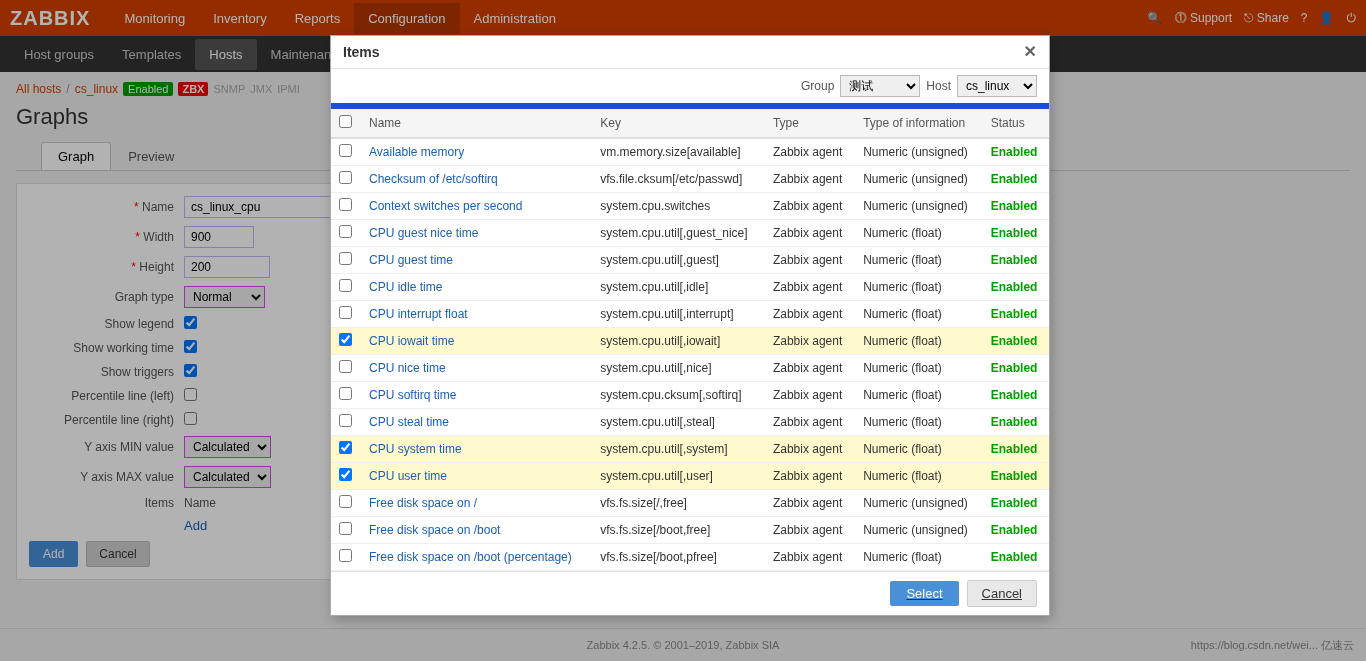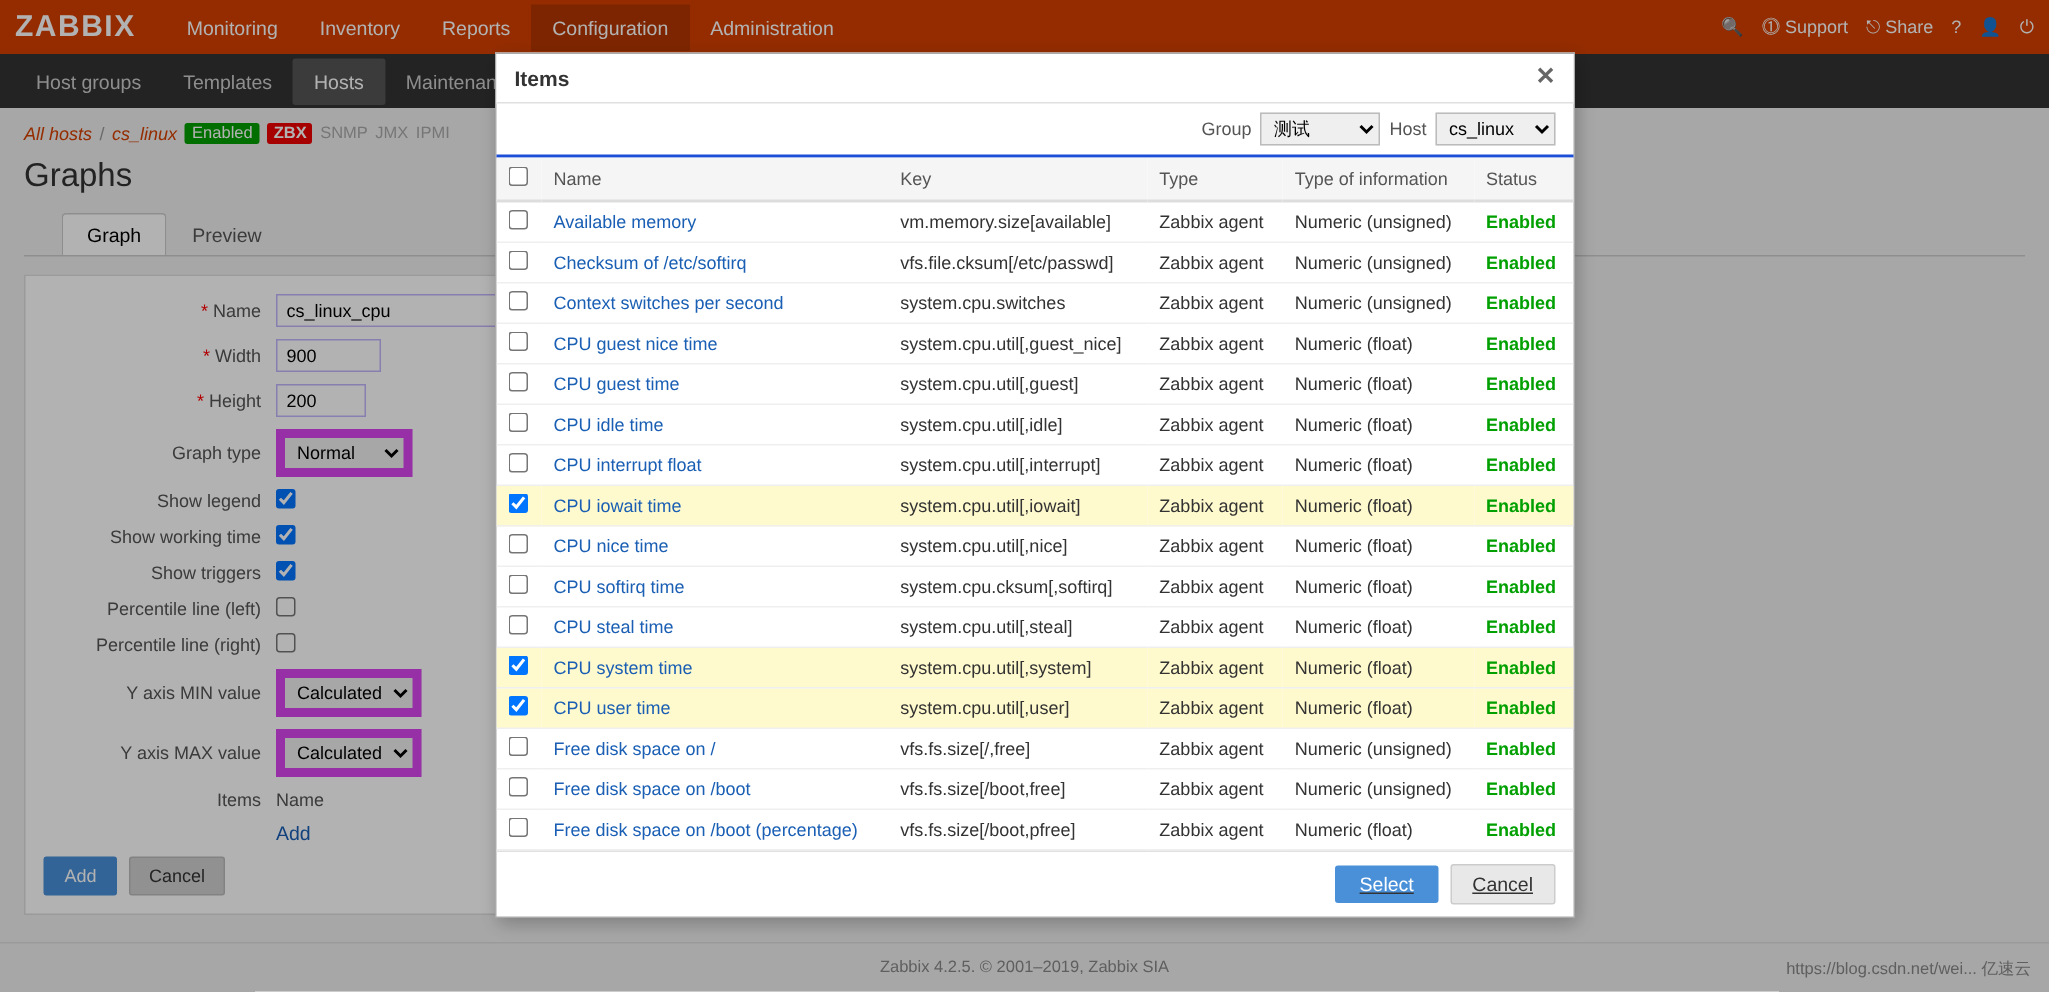--- a/index.html
+++ b/index.html
@@ -17,21 +17,21 @@
     
     .sub-nav { background: #333; display: flex; align-items: center; height: 36px; padding: 0 10px; }
     .sub-nav-item { color: #ccc; padding: 8px 14px; font-size: 13px; cursor: pointer; }
     .sub-nav-item.active { color: #fff; background: #555; border-radius: 2px; }
 
     
     .main-content { padding: 10px 16px; background: #f0f0f0; min-height: 580px; position: relative; }
 
     
     .breadcrumb { display: flex; align-items: center; gap: 5px; margin-bottom: 8px; font-size: 12px; color: #555; }
-    .breadcrumb a { color: #d44000; text-decoration: none; font-style: italic; }
+    .breadcrumb a { color: #d44000; text-decoration: none; }
     .breadcrumb .sep { color: #999; }
     .breadcrumb .enabled { background: #00a000; color: #fff; padding: 1px 5px; border-radius: 2px; font-size: 11px; }
     .breadcrumb .zbx-badge { background: #e00; color: #fff; padding: 1px 4px; border-radius: 2px; font-size: 11px; font-weight: bold; }
     .breadcrumb .snmp-badge, .breadcrumb .jmx-badge, .breadcrumb .ipmi-badge { color: #aaa; font-size: 11px; }
 
     
     .page-title { font-size: 22px; color: #333; margin-bottom: 12px; font-weight: normal; }
 
     
     .tabs { display: flex; margin-bottom: 12px; border-bottom: 1px solid #ccc; }
@@ -39,35 +39,35 @@
     .tab.active { background: #fff; border-color: #ccc; color: #000; border-radius: 3px 3px 0 0; margin-left: 25px; }
 
     
     .form-section { background: #fff; border: 1px solid #ddd; padding: 12px; max-width: 340px; }
     .form-row { display: flex; align-items: center; margin-bottom: 8px; }
     .form-label { min-width: 155px; text-align: right; padding-right: 10px; color: #555; font-size: 12px; }
     .form-label.required::before { content: '* '; color: red; }
     .form-input { flex: 1; }
     .form-input input[type=text] { width: 100%; padding: 3px 6px; border: 1px solid #c4b5fd; font-size: 12px; }
     .form-input input[type=checkbox] { cursor: pointer; }
-    .form-select select { padding: 2px 4px; border: 6px solid #d946ef; font-size: 12px; }
+    .form-select select { padding: 2px 4px; border: 1px solid #d946ef; font-size: 12px; }
     .items-label { min-width: 155px; text-align: right; padding-right: 10px; color: #555; font-size: 12px; }
     .items-col-name { font-size: 12px; color: #555; }
 
     
     .form-buttons { display: flex; gap: 8px; margin-top: 8px; padding-left: 0; }
     .btn-add { background: #4a90d9; color: #fff; border: none; padding: 5px 14px; cursor: pointer; font-size: 12px; border-radius: 2px; }
     .btn-cancel { background: #d0d0d0; color: #333; border: 1px solid #bbb; padding: 5px 12px; cursor: pointer; font-size: 12px; border-radius: 2px; }
 
     
     .modal-overlay { position: fixed; top: 0; left: 0; width: 100%; height: 100%; background: rgba(0,0,0,0.3); z-index: 100; }
     .modal { position: absolute; top: 35px; left: 330px; width: 720px; background: #fff; border: 1px solid #aaa; box-shadow: 2px 4px 12px rgba(0,0,0,0.25); z-index: 101; }
     .modal-header { background: #fff; padding: 8px 12px; border-bottom: 1px solid #e0e0e0; display: flex; align-items: center; justify-content: space-between; font-size: 14px; font-weight: bold; color: #333; }
     .modal-close { cursor: pointer; color: #666; font-size: 16px; line-height: 1; }
-    .modal-toolbar { display: flex; align-items: center; justify-content: flex-end; padding: 6px 12px; gap: 6px; border-bottom: 2px solid #1d4ed8; }
+    .modal-toolbar { display: flex; align-items: center; justify-content: flex-end; padding: 6px 12px; gap: 6px; border-bottom: 6px solid #1d4ed8; }
     .modal-toolbar label { font-size: 12px; color: #555; }
     .modal-toolbar select { padding: 2px 4px; border: 1px solid #bbb; font-size: 12px; min-width: 80px; }
     .modal-body { overflow-y: auto; max-height: 520px; }
     .items-table { width: 100%; border-collapse: collapse; font-size: 12px; }
     .items-table th { background: #f5f5f5; border-bottom: 2px solid #ddd; padding: 6px 8px; text-align: left; color: #555; font-weight: normal; }
     .items-table td { padding: 5px 8px; border-bottom: 1px solid #efefef; vertical-align: middle; }
     .items-table tr.selected td { background: #fffacd; }
     .item-link { color: #1a5fb4; text-decoration: none; cursor: pointer; }
     .status-enabled { color: #00a000; font-weight: bold; }
     .checkbox-col { width: 30px; }
@@ -137,21 +137,21 @@
     </div>
     <div class="form-row">
       <div class="form-label required">Width</div>
       <div class="form-input">
         <input type="text" style="width: 70px;" value="900">
       </div>
     </div>
     <div class="form-row">
       <div class="form-label required">Height</div>
       <div class="form-input">
-        <input type="text" style="width: 60px;" value="200">
+        <input type="text" style="width: 86px;" value="200">
       </div>
     </div>
     <div class="form-row">
       <div class="form-label">Graph type</div>
       <div class="form-select">
         <select>
           <option>Normal</option>
           <option>Stacked</option>
           <option>Pie</option>
           <option>Exploded</option>

